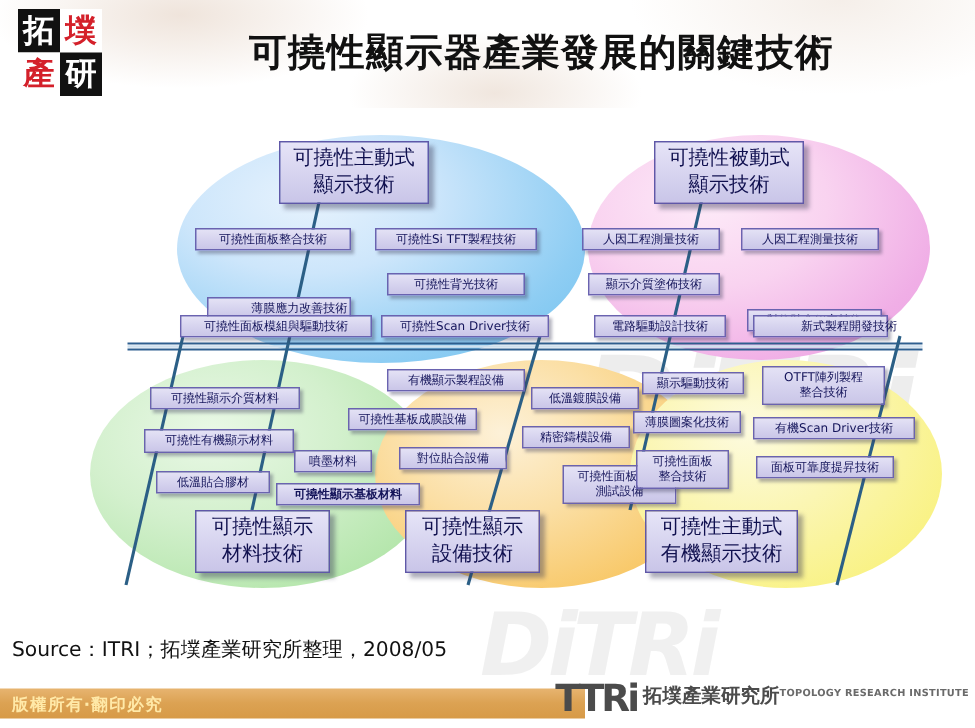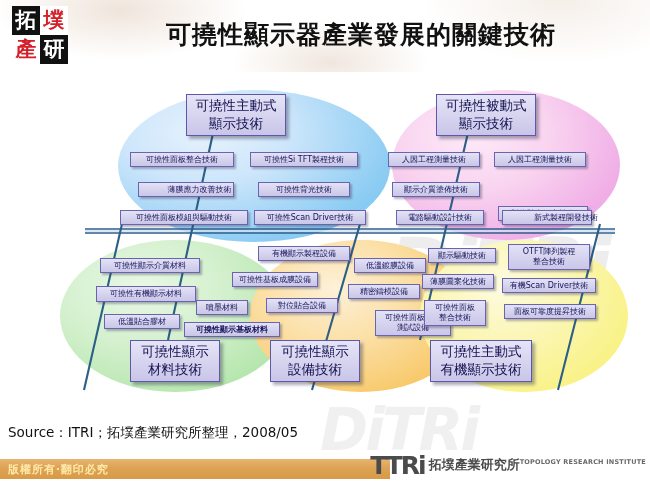--- a/index.html
+++ b/index.html
@@ -174,21 +174,21 @@
       <line x1="360" y1="152" x2="312" y2="318" stroke="#2b5f86" stroke-width="2.1"></line>
       <line x1="600" y1="152" x2="558" y2="318" stroke="#2b5f86" stroke-width="2.1"></line>
     </svg>
 
     <div class="box hub" style="left:186px;top:22px;width:100px;height:42px;">
       <span>可撓性主動式<br>顯示技術</span>
     </div>
     <div class="box" style="left:130px;top:80px;width:104px;height:15px;">
       <span>可撓性面板整合技術</span>
     </div>
-    <div class="box" style="left:138px;top:110px;width:96px;height:15px;padding-left:30px;">
+    <div class="box" style="left:138px;top:126px;width:96px;height:15px;padding-left:30px;">
       <span>薄膜應力改善技術</span>
     </div>
     <div class="box" style="left:120px;top:138px;width:128px;height:15px;">
       <span>可撓性面板模組與驅動技術</span>
     </div>
     <div class="box" style="left:250px;top:80px;width:108px;height:15px;">
       <span>可撓性Si TFT製程技術</span>
     </div>
     <div class="box" style="left:258px;top:110px;width:92px;height:15px;">
       <span>可撓性背光技術</span>
@@ -268,21 +268,21 @@
     </div>
     <div class="box" style="left:422px;top:202px;width:72px;height:15px;">
       <span>薄膜圖案化技術</span>
     </div>
     <div class="box wrap" style="left:424px;top:228px;width:62px;height:26px;">
       <span>可撓性面板<br>整合技術</span>
     </div>
     <div class="box wrap" style="left:508px;top:172px;width:82px;height:26px;">
       <span>OTFT陣列製程<br>整合技術</span>
     </div>
-    <div class="box" style="left:502px;top:206px;width:94px;height:15px;">
+    <div class="box" style="left:502px;top:206px;width:108px;height:15px;">
       <span>有機Scan Driver技術</span>
     </div>
     <div class="box" style="left:504px;top:232px;width:92px;height:15px;">
       <span>面板可靠度提昇技術</span>
     </div>
 
   </div>
 
   <div class="foot-wm">DiTRi</div>
 

